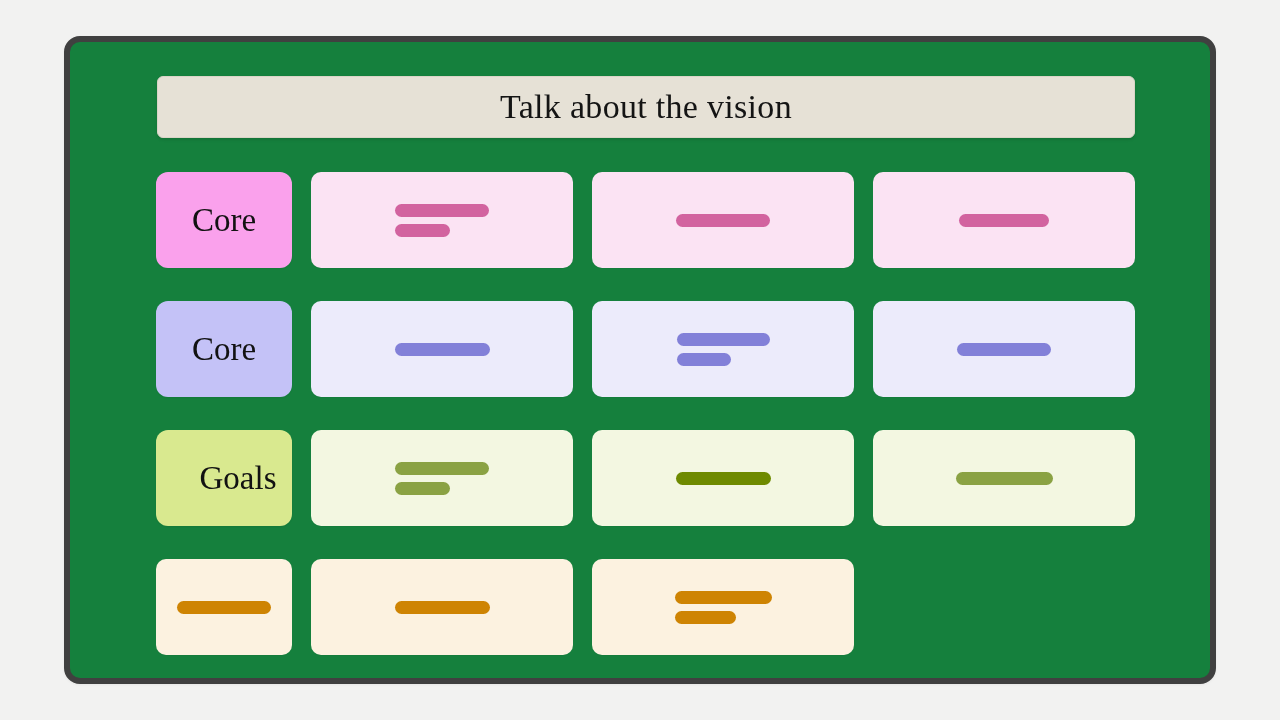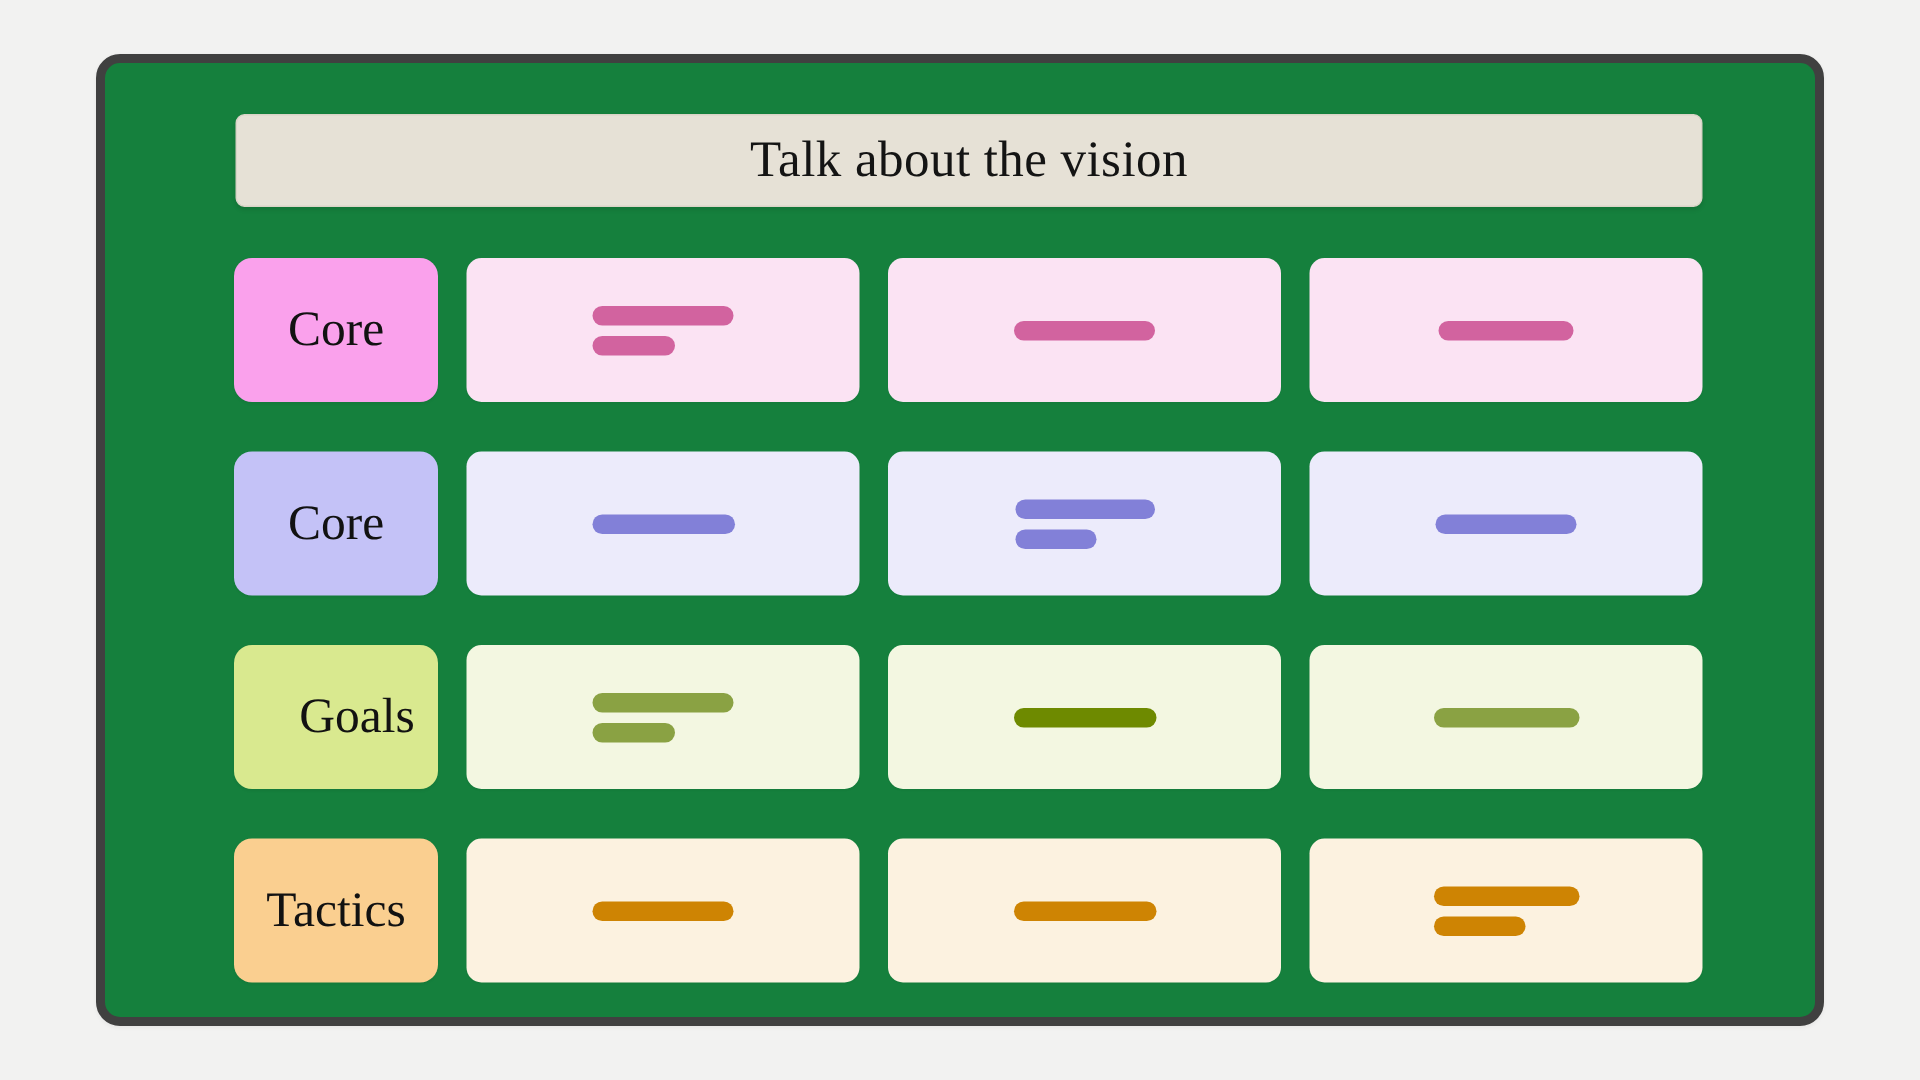--- a/index.html
+++ b/index.html
@@ -139,23 +139,20 @@
       <div class="card" style="background: rgb(243, 247, 225);">
         <div class="bar-group">
           <div class="bar" style="width: 95px; background: rgb(110, 138, 0);"></div>
         </div>
       </div>
       <div class="card" style="background: rgb(243, 247, 225);">
         <div class="bar-group">
           <div class="bar" style="width: 97px; background: rgb(138, 162, 67);"></div>
         </div>
       </div>
-      <div class="label-card" style="background: rgb(250, 207, 144);">
-        <span>Tactics</span>
-      </div>
       <div class="card" style="background: rgb(252, 242, 224);">
         <div class="bar-group">
           <div class="bar" style="width: 94px; background: rgb(206, 132, 3);"></div>
         </div>
       </div>
       <div class="card" style="background: rgb(252, 242, 224);">
         <div class="bar-group">
           <div class="bar" style="width: 95px; background: rgb(206, 132, 3);"></div>
         </div>
       </div>

